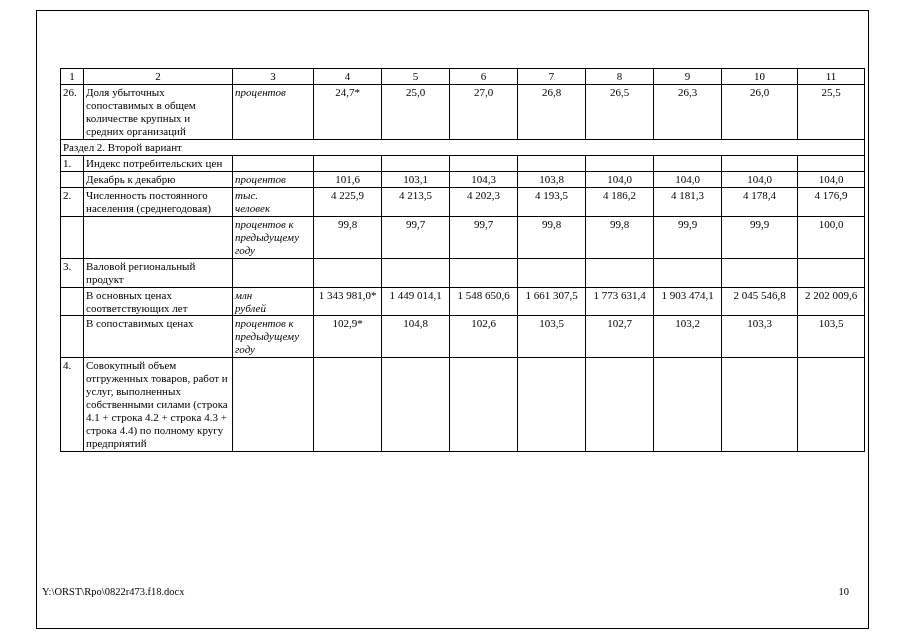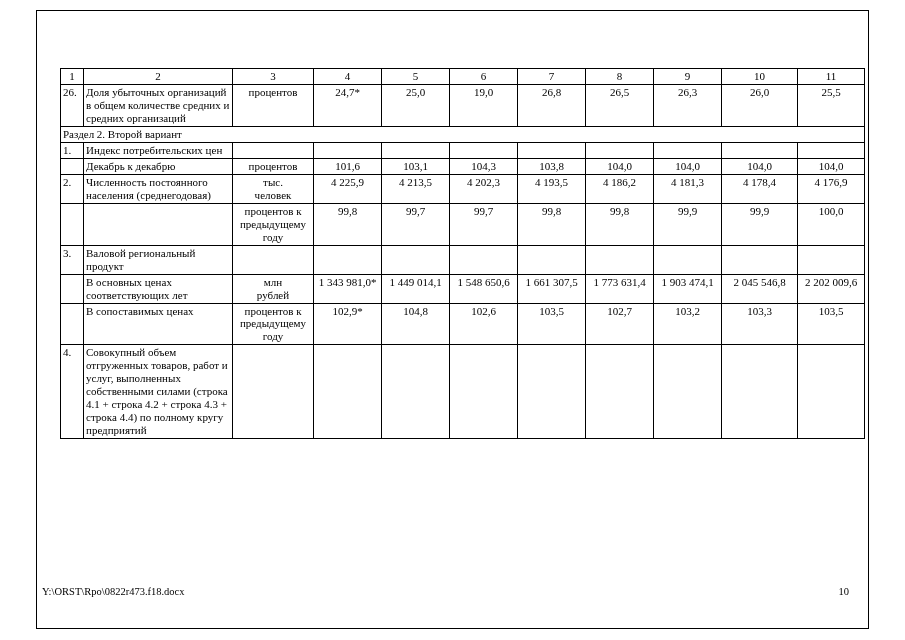--- a/index.html
+++ b/index.html
@@ -23,21 +23,21 @@
   }
   table.doc-table td {
     border: 1px solid #000;
     vertical-align: top;
     padding: 1px 2px;
     line-height: 1.18;
   }
   td.c-head { text-align: center; }
   td.c-num  { text-align: left; }
   td.c-name { text-align: left; padding-left: 4px; padding-right: 3px; }
-  td.c-unit { text-align: center; white-space: pre-line; }
+  td.c-unit { text-align: left; white-space: pre-line; font-style: italic; }
   td.c-val  { text-align: center; white-space: nowrap; overflow: visible; }
   td.c-section { text-align: left; }
 
   .footer {
     position: absolute;
     left: 36px; top: 586px;
     width: 833px;
     display: flex;
     justify-content: space-between;
     font-size: 10.5px;
@@ -73,25 +73,25 @@
         <td class="c-head">5</td>
         <td class="c-head">6</td>
         <td class="c-head">7</td>
         <td class="c-head">8</td>
         <td class="c-head">9</td>
         <td class="c-head">10</td>
         <td class="c-head">11</td>
       </tr>
       <tr>
         <td class="c-num">26.</td>
-        <td class="c-name">Доля убыточных организаций в общем количестве средних и средних организаций</td>
+        <td class="c-name">Доля убыточных сопоставимых в общем количестве крупных и средних организаций</td>
         <td class="c-unit">процентов</td>
         <td class="c-val">24,7*</td>
         <td class="c-val">25,0</td>
-        <td class="c-val">19,0</td>
+        <td class="c-val">27,0</td>
         <td class="c-val">26,8</td>
         <td class="c-val">26,5</td>
         <td class="c-val">26,3</td>
         <td class="c-val">26,0</td>
         <td class="c-val">25,5</td>
       </tr>
       <tr>
         <td class="c-section" colspan="11">Раздел 2. Второй вариант</td>
       </tr>
       <tr>

